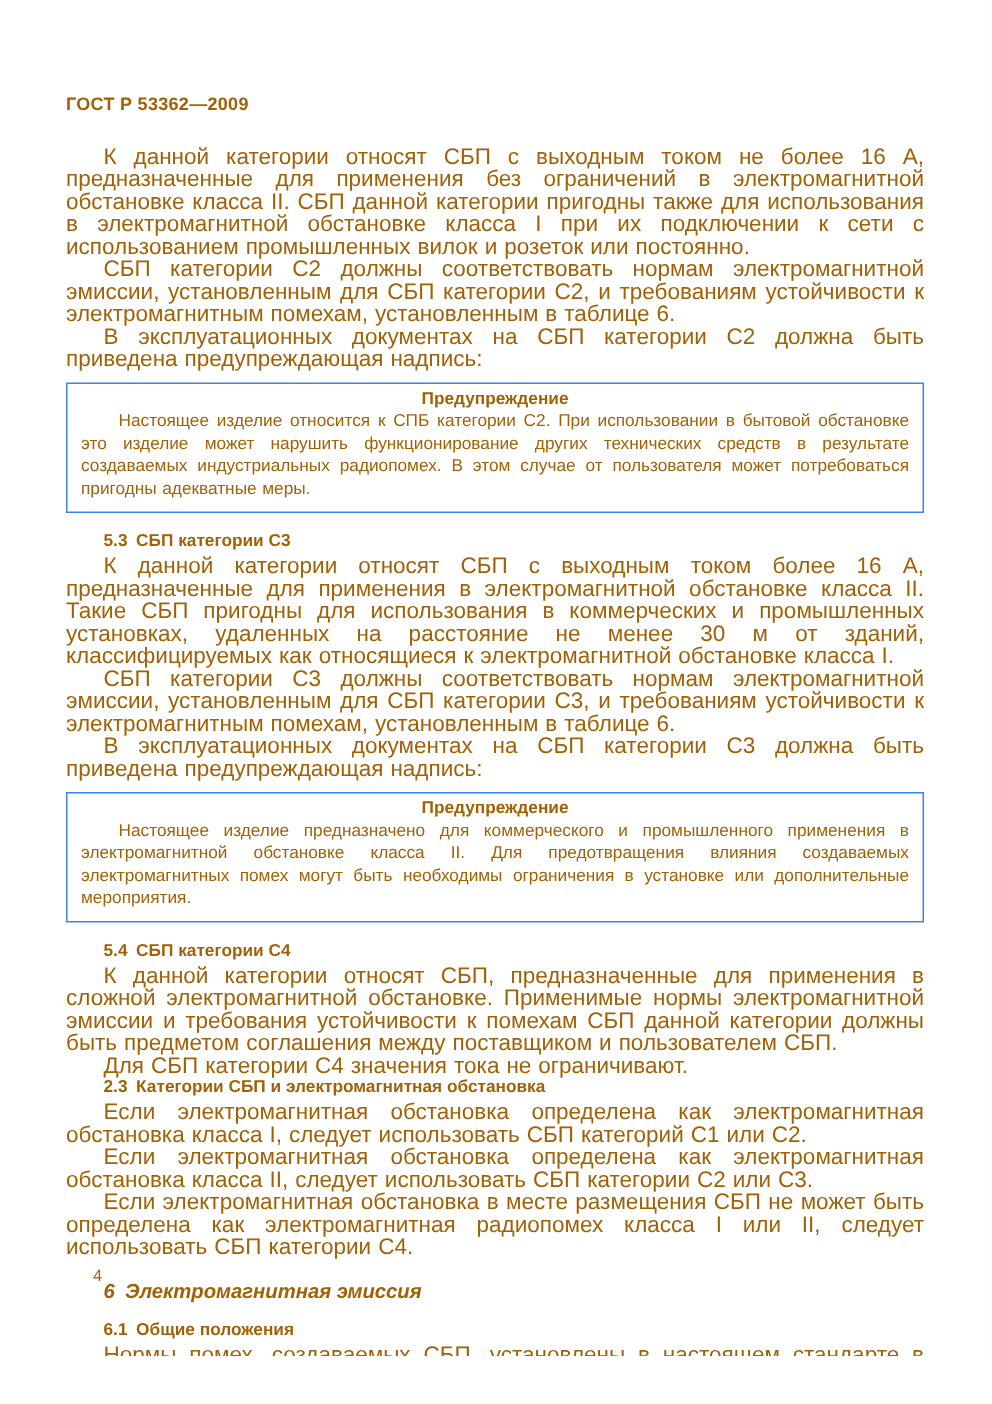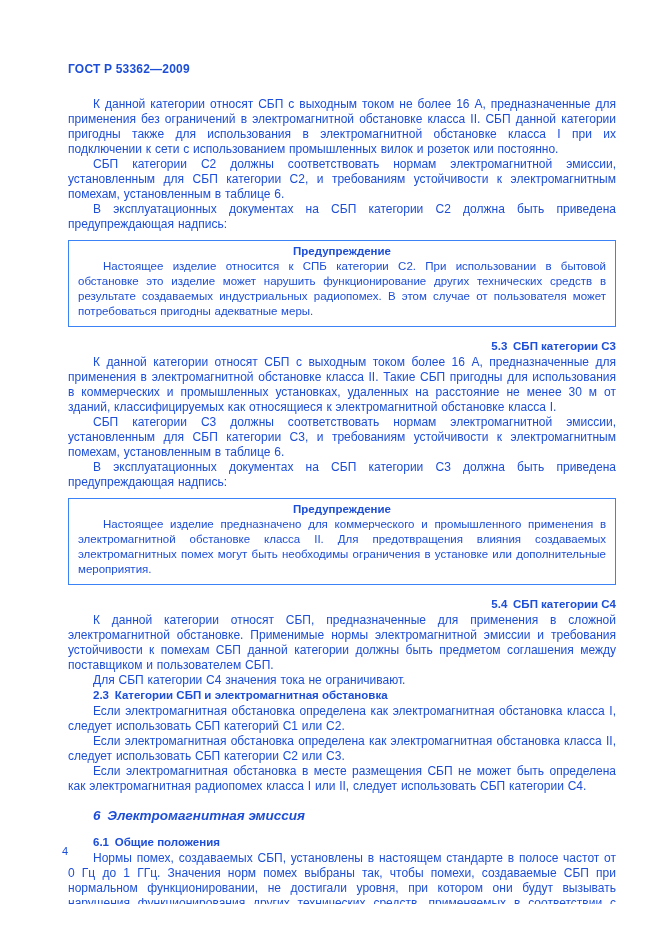--- a/index.html
+++ b/index.html
@@ -6,41 +6,41 @@
     margin: 0;
     padding: 0;
     background: #ffffff;
   }
   .page {
     position: relative;
     width: 661px;
     height: 904px;
     background: #ffffff;
     box-sizing: border-box;
-    padding: 62px 45px 0 68px;
+    padding: 62px 45px 0 44px;
     font-family: "Liberation Sans", "DejaVu Sans", sans-serif;
-    color: #1d4ed8;
+    color: #a16207;
     outline: 1px solid #ececec;
     overflow: hidden;
   }
   .doc-header {
     font-size: 12px;
     font-weight: bold;
     letter-spacing: 0.2px;
     margin-bottom: 21px;
   }
   .sec-title {
     font-size: 11.5px;
     font-weight: bold;
     line-height: 15px;
     margin: 0;
     padding-left: 25px;
   }
   p.body-par {
-    font-size: 12px;
+    font-size: 15px;
     line-height: 15px;
     text-align: justify;
     text-indent: 25px;
     margin: 0;
     word-spacing: 0.5px;
   }
   .warning-box {
     border: 1px solid #3b82f6;
     margin: 8px 0 9px 0;
     padding: 3px 9px 7px 9px;
@@ -69,21 +69,21 @@
   }
   .sub-title {
     margin-bottom: 1px;
   }
   .page-number {
     position: absolute;
     left: 62px;
     top: 845px;
     font-size: 11px;
   }
-  .gap-after-box { margin-top: 12px; text-align: right; }
+  .gap-after-box { margin-top: 12px; }
 </style>
 </head>
 <body>
 
 <div class="page">
 
   <div class="doc-header">ГОСТ Р 53362—2009</div>
 
   <p class="body-par">К данной категории относят СБП с выходным током не более 16 А, предназначенные для применения без ограничений в электромагнитной обстановке класса II. СБП данной категории пригодны также для использования в электромагнитной обстановке класса I при их подключении к сети с использованием промышленных вилок и розеток или постоянно.</p>
   <p class="body-par">СБП категории С2 должны соответствовать нормам электромагнитной эмиссии, установленным для СБП категории С2, и требованиям устойчивости к электромагнитным помехам, установленным в таблице 6.</p>

